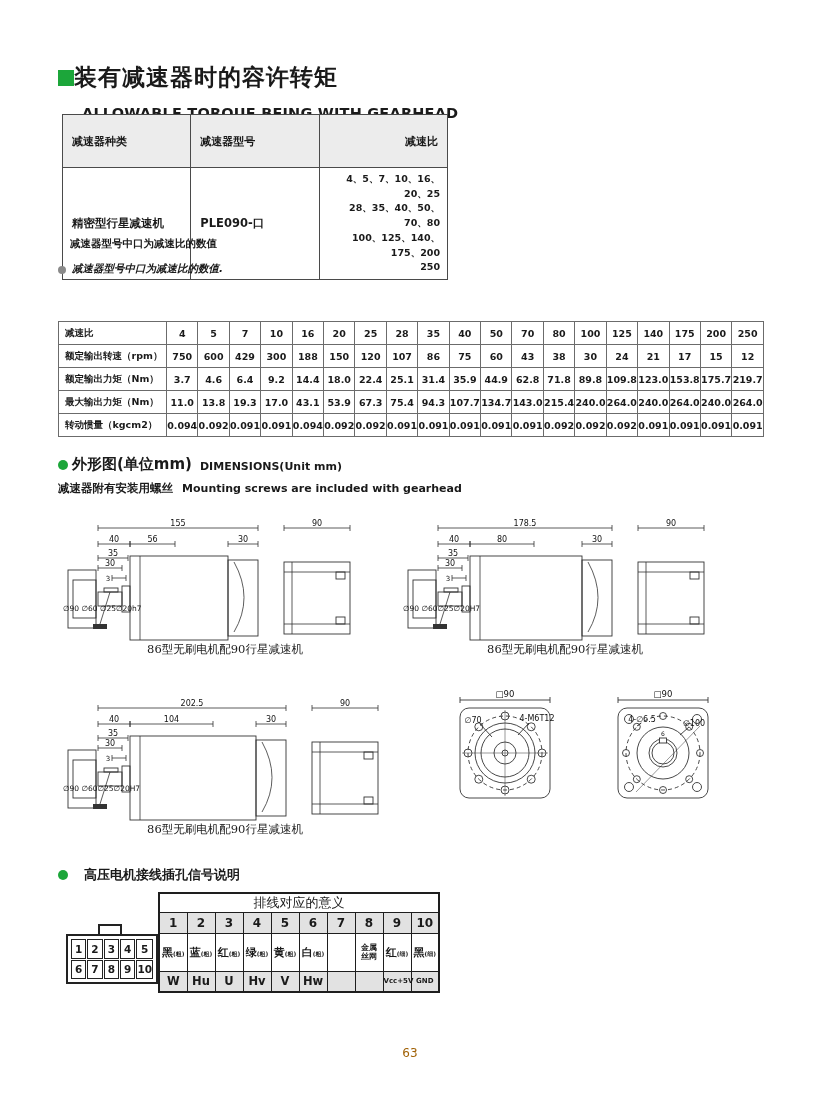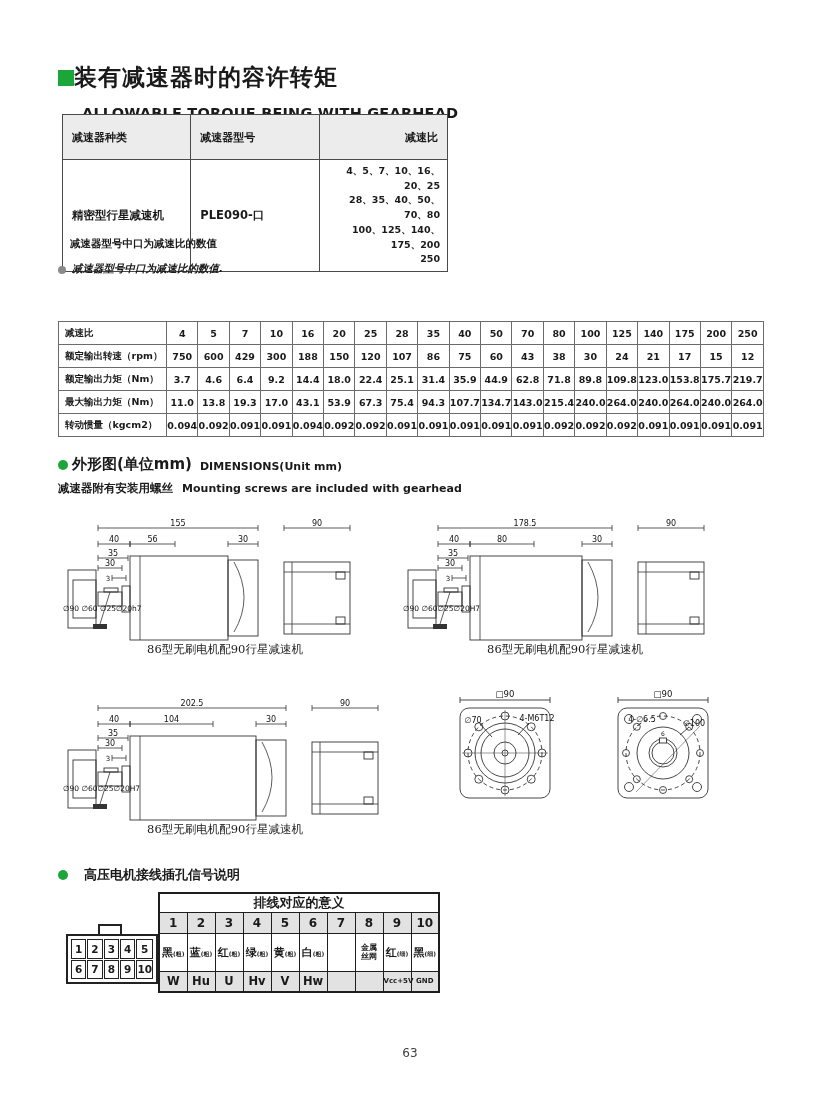--- a/index.html
+++ b/index.html
@@ -9,21 +9,21 @@
 
   
   .title-row{display:flex;align-items:center;}
   .green-sq{width:16px;height:16px;background:#1ca63a;display:inline-block;}
   .title-cn{font-size:23px;font-weight:bold;letter-spacing:1px;}
   .title-en{font-size:14.5px;font-weight:bold;margin-left:24px;margin-top:12px;letter-spacing:.2px;}
 
   
   .t1{border-collapse:collapse;width:386px;table-layout:fixed;}
   .t1 td{border:1px solid #4a4a4a;vertical-align:middle;}
-  .t1 .hd{background:#ececec;font-size:11px;font-weight:bold;text-align:left;height:45px;padding:0 9px;}
+  .t1 .hd{background:#ececec;font-size:11px;font-weight:bold;text-align:left;height:53px;padding:0 9px;}
   .t1 .hd.r{text-align:right;}
   .t1 .bd{font-size:11.5px;font-weight:bold;height:73px;padding:0 9px;vertical-align:middle;}
   .t1 .ratios{font-size:9.5px;line-height:1.55;text-align:right;font-weight:bold;padding:4px 7px;}
   .t1-foot{font-size:10.5px;font-weight:600;}
 
   
   .note-line{display:flex;align-items:center;gap:6px;font-size:10.5px;font-weight:600;margin-bottom:4.5px;font-style:italic;}
   .dot{width:8px;height:8px;border-radius:50%;background:#8a8a8a;flex:0 0 auto;margin-top:2px;}
 
   
@@ -47,29 +47,29 @@
   
   .plug{width:92px;height:62px;position:relative;}
   .plug-tab{position:absolute;left:32px;top:0;width:24px;height:13px;border:2.5px solid #222;background:#fff;}
   .plug-body{position:absolute;left:0;top:10px;width:92px;height:50px;border:2.5px solid #222;background:#fff;
              display:grid;grid-template-columns:repeat(5,1fr);grid-template-rows:1fr 1fr;padding:3px;gap:1px;}
   .plug-cell{border:1.8px solid #222;font-size:10.5px;font-weight:bold;display:flex;align-items:center;justify-content:center;line-height:1;}
 
   
   .conn{border-collapse:collapse;width:282px;table-layout:fixed;border:2px solid #1e1e1e;}
   .conn td{border:1px solid #1e1e1e;text-align:center;vertical-align:middle;}
-  .conn .title-cell{font-size:13px;font-weight:bold;height:16px;}
+  .conn .title-cell{font-size:13px;font-weight:normal;height:16px;}
   .conn .pin{background:#e2e2e2;font-size:12px;font-weight:bold;height:21px;}
   .conn .clr{height:38px;font-size:11px;font-weight:bold;white-space:pre-line;line-height:1.05;}
   .conn .clr .sub{font-size:6px;font-weight:bold;}
   .conn .clr.mesh{font-size:8px;}
   .conn .sig{background:#e2e2e2;font-size:11.5px;font-weight:bold;height:20px;}
   .conn .sig.sm{font-size:7px;}
 
-  .page-num{width:820px;text-align:center;font-size:12px;color:#404040;}
+  .page-num{width:820px;text-align:center;font-size:12px;color:#a16207;}
 </style>
 </head>
 <body>
 
 <div class="abs" style="left:58px;top:62px;">
   <div class="title-row">
     <span class="green-sq"></span>
     <span class="title-cn">装有减速器时的容许转矩</span>
   </div>
   <div class="title-en">ALLOWABLE TORQUE BEING WITH GEARHEAD</div>

